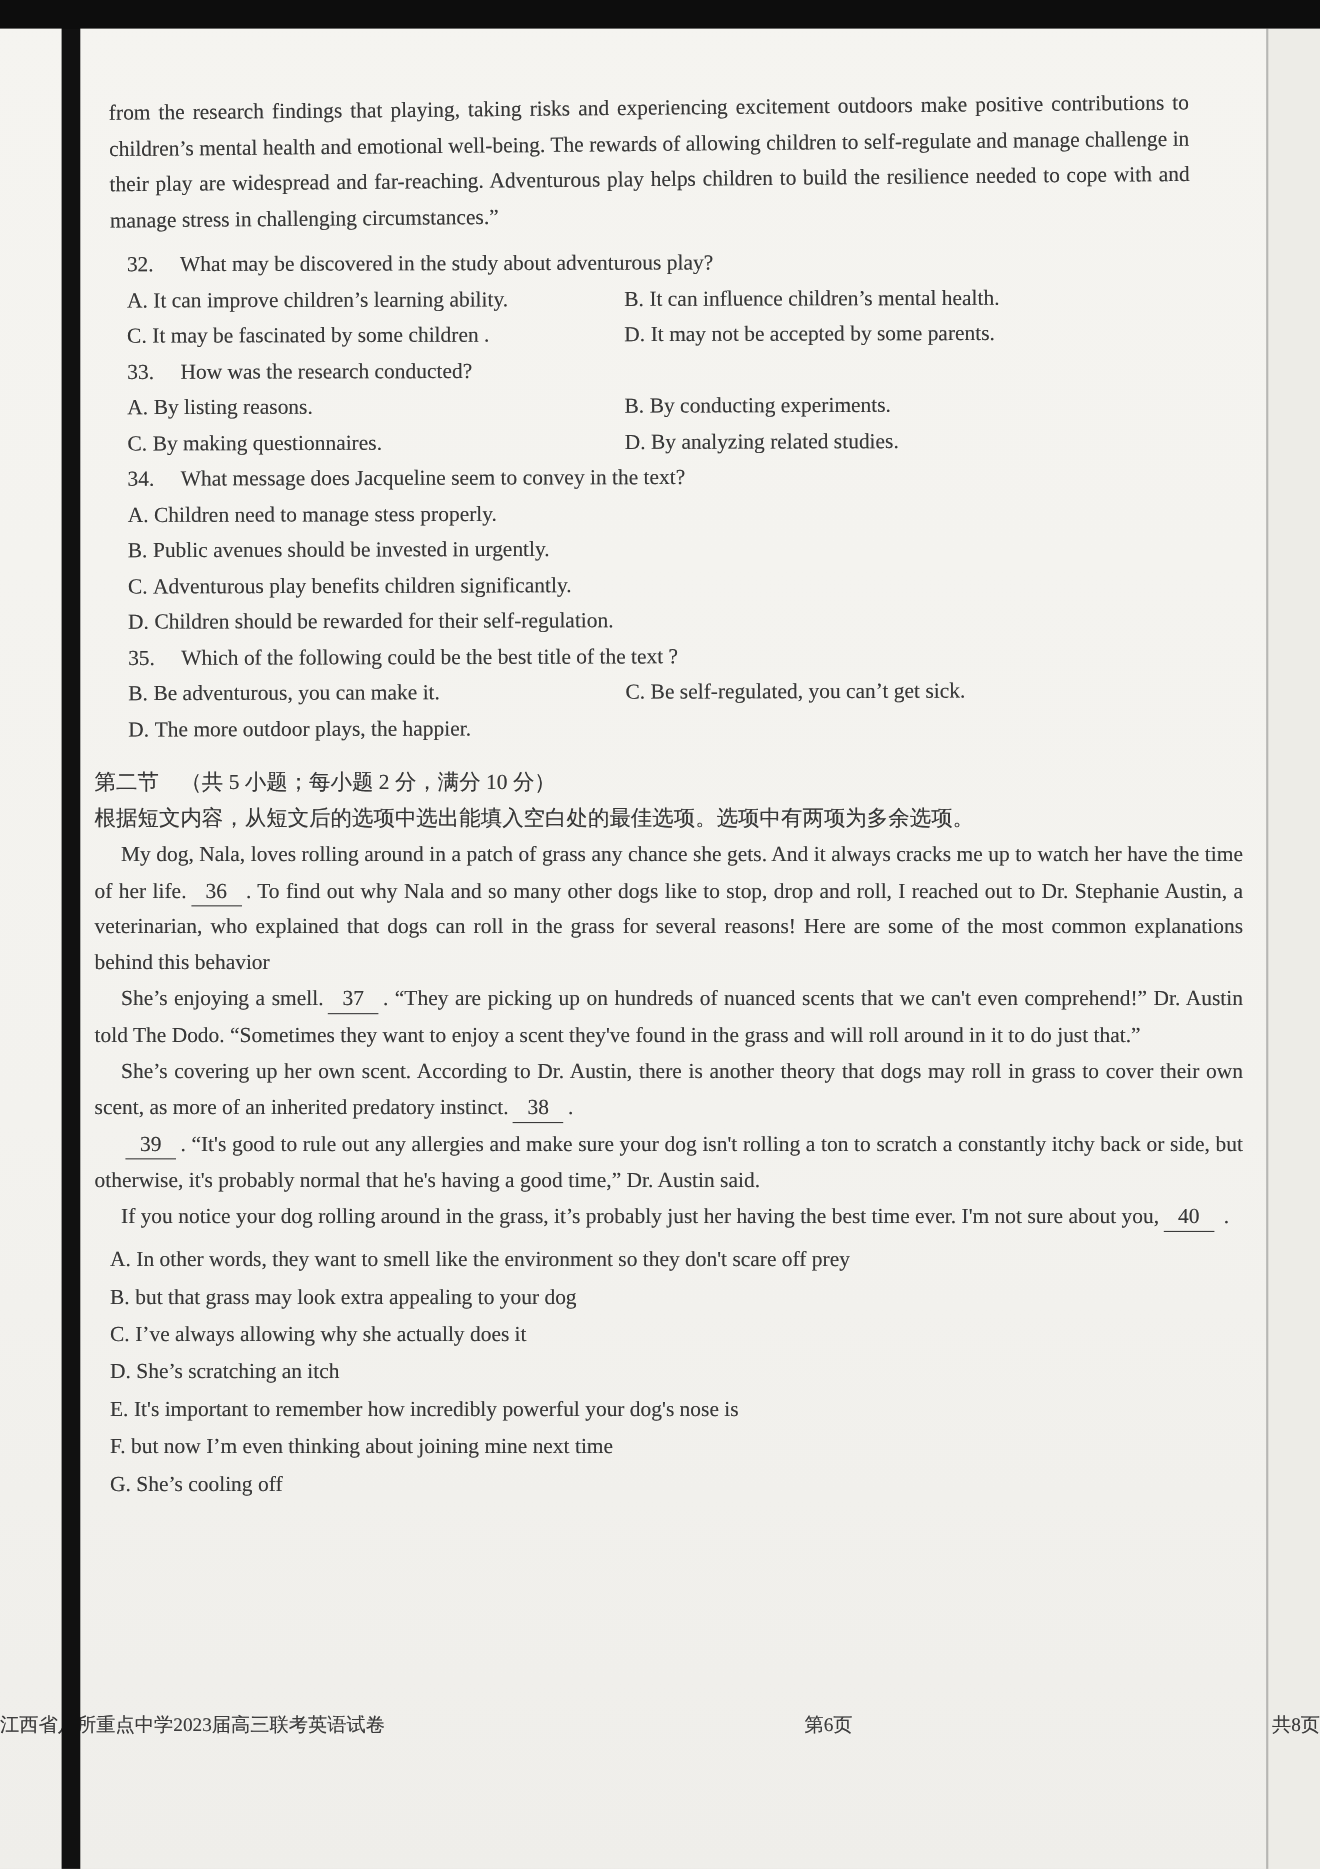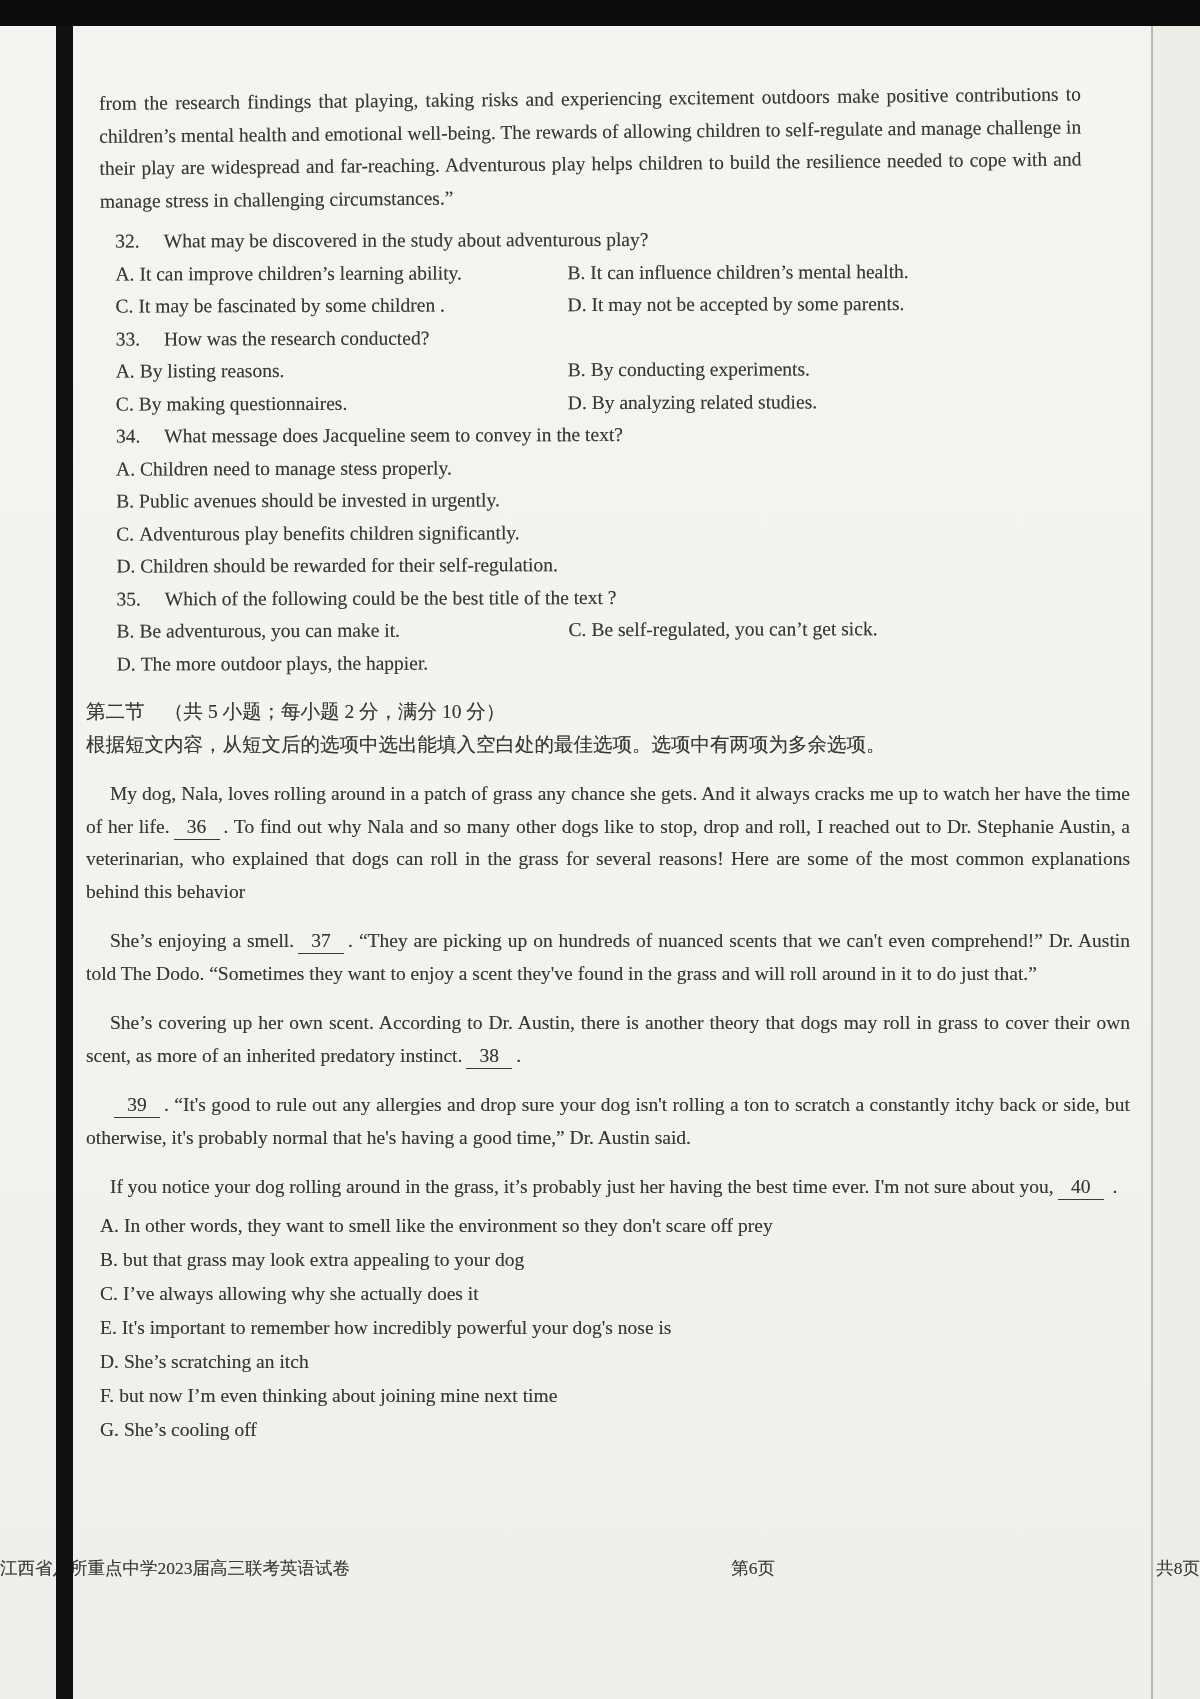--- a/index.html
+++ b/index.html
@@ -27,21 +27,21 @@
   }
   .questions { margin-top:6px; transform:rotate(-0.18deg); }
   .question { padding-left:30px; }
   .q-num { margin-right:24px; }
   .opt-grid { display:grid; grid-template-columns:452px 1fr; }
   .opt-stack .option { display:block; }
   .opt-label { margin-right:5px; }
 
   .section2-head { margin-top:17px; }
   .instruction { }
-  .psg { text-align:justify; text-indent:24px; margin-top:17px; }
+  .psg { text-align:justify; text-indent:24px; margin-top:1px; }
   .blank {
     display:inline-block; min-width:46px; padding:0 11px;
     border-bottom:1.6px solid #3a3a3a; text-align:center;
     line-height:24px; margin:0 4px; text-indent:0;
   }
   .options-list { margin-top:6px; padding-left:14px; }
   .options-list .option-line { margin-bottom:1.5px; }
 
   .footer {
     position:absolute; top:1556px; left:0; width:100%;
@@ -116,30 +116,30 @@
 
     <div class="section2-head">第二节　（共 5 小题；每小题 2 分，满分 10 分）</div>
     <div class="instruction">根据短文内容，从短文后的选项中选出能填入空白处的最佳选项。选项中有两项为多余选项。</div>
 
     <p class="psg"><span>My dog, Nala, loves rolling around in a patch of grass any chance she gets. And it always cracks me up to watch her have the time of her life.</span><span class="blank">36</span><span>. To find out why Nala and so many other dogs like to stop, drop and roll, I reached out to Dr. Stephanie Austin, a veterinarian, who explained that dogs can roll in the grass for several reasons! Here are some of the most common explanations behind this behavior</span></p>
 
     <p class="psg"><span>She’s enjoying a smell.</span><span class="blank">37</span><span>. “They are picking up on hundreds of nuanced scents that we can't even comprehend!” Dr. Austin told The Dodo. “Sometimes they want to enjoy a scent they've found in the grass and will roll around in it to do just that.”</span></p>
 
     <p class="psg"><span>She’s covering up her own scent. According to Dr. Austin, there is another theory that dogs may roll in grass to cover their own scent, as more of an inherited predatory instinct.</span><span class="blank">38</span><span>.</span></p>
 
-    <p class="psg"><span></span><span class="blank">39</span><span>. “It's good to rule out any allergies and drop sure your dog isn't rolling a ton to scratch a constantly itchy back or side, but otherwise, it's probably normal that he's having a good time,” Dr. Austin said.</span></p>
+    <p class="psg"><span></span><span class="blank">39</span><span>. “It's good to rule out any allergies and make sure your dog isn't rolling a ton to scratch a constantly itchy back or side, but otherwise, it's probably normal that he's having a good time,” Dr. Austin said.</span></p>
 
     <p class="psg"><span>If you notice your dog rolling around in the grass, it’s probably just her having the best time ever. I'm not sure about you,</span><span class="blank">40</span><span> .</span></p>
 
     <div class="options-list">
       <div class="option-line"><span class="opt-label">A.</span><span>In other words, they want to smell like the environment so they don't scare off prey</span></div>
       <div class="option-line"><span class="opt-label">B.</span><span>but that grass may look extra appealing to your dog</span></div>
       <div class="option-line"><span class="opt-label">C.</span><span>I’ve always allowing why she actually does it</span></div>
+      <div class="option-line"><span class="opt-label">D.</span><span>She’s scratching an itch</span></div>
       <div class="option-line"><span class="opt-label">E.</span><span>It's important to remember how incredibly powerful your dog's nose is</span></div>
-      <div class="option-line"><span class="opt-label">D.</span><span>She’s scratching an itch</span></div>
       <div class="option-line"><span class="opt-label">F.</span><span>but now I’m even thinking about joining mine next time</span></div>
       <div class="option-line"><span class="opt-label">G.</span><span>She’s cooling off</span></div>
     </div>
 
   </div>
 
   <div class="footer">
     <span>江西省八所重点中学2023届高三联考英语试卷</span>
     <span>第6页</span>
     <span>共8页</span>

